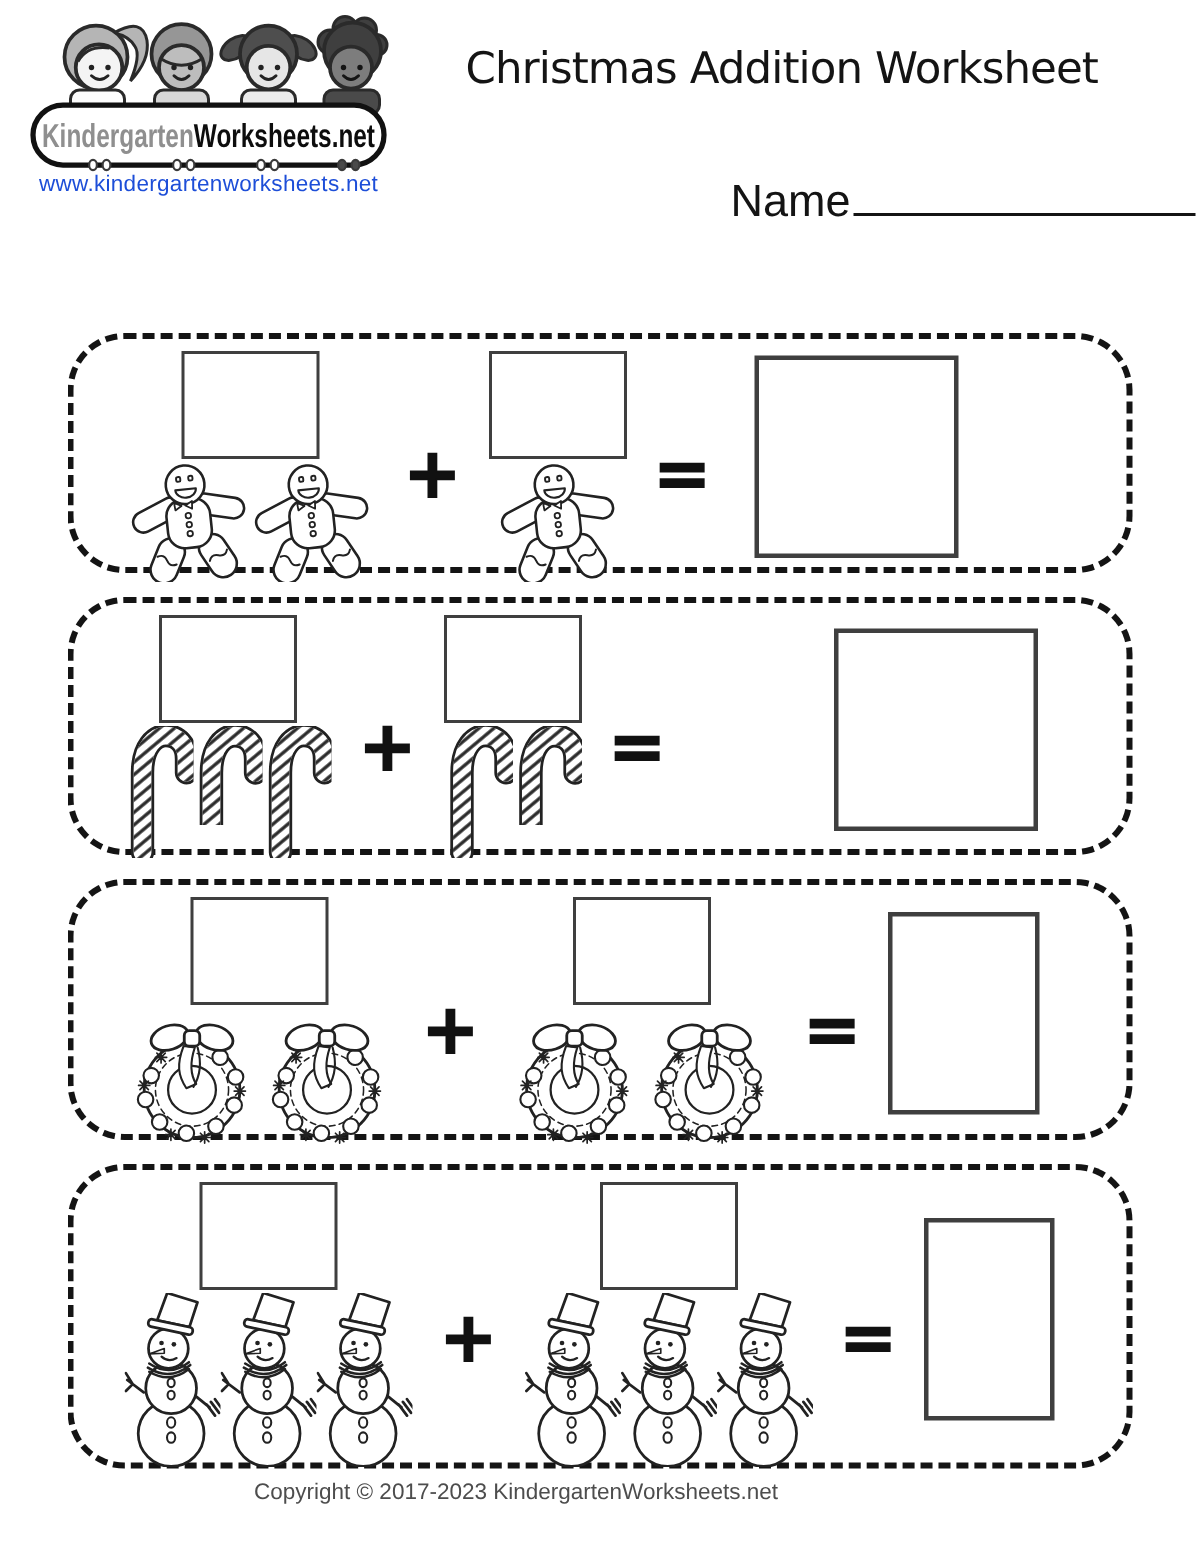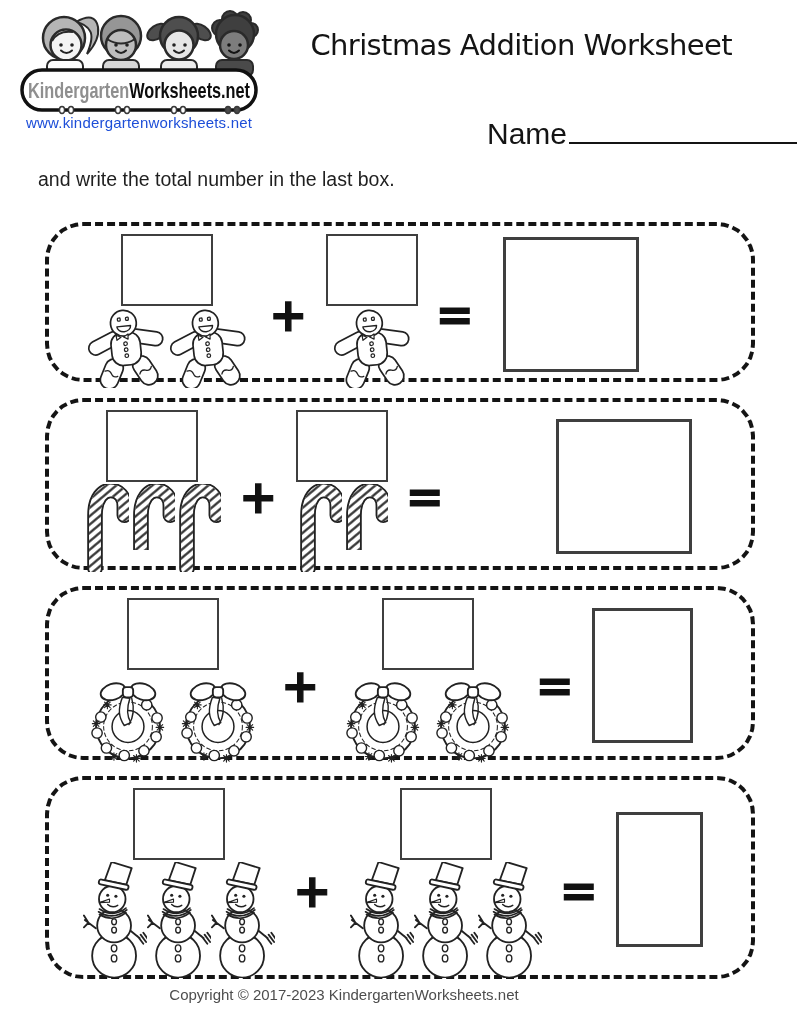--- a/index.html
+++ b/index.html
@@ -197,21 +197,20 @@
 </svg>
 
 <div class="site-url">www.kindergartenworksheets.net</div>
 <div class="title">Christmas Addition Worksheet</div>
 
 <div class="name-row">
   <span>Name</span><span class="name-line"></span>
 </div>
 
 <div class="instructions">
-  <div>and write the total number in the last box.</div>
 </div>
 
 <div id="rows">
     <div class="row" data-item="gingerbread-man">
     <div class="group group-a">
       <div class="count-box"></div>
       <div class="pics pics-a">
           <svg viewBox="0 0 100 92" class="item item-gingerbread-man">
             <use href="#def-gingerbread-man"></use>
           </svg>

